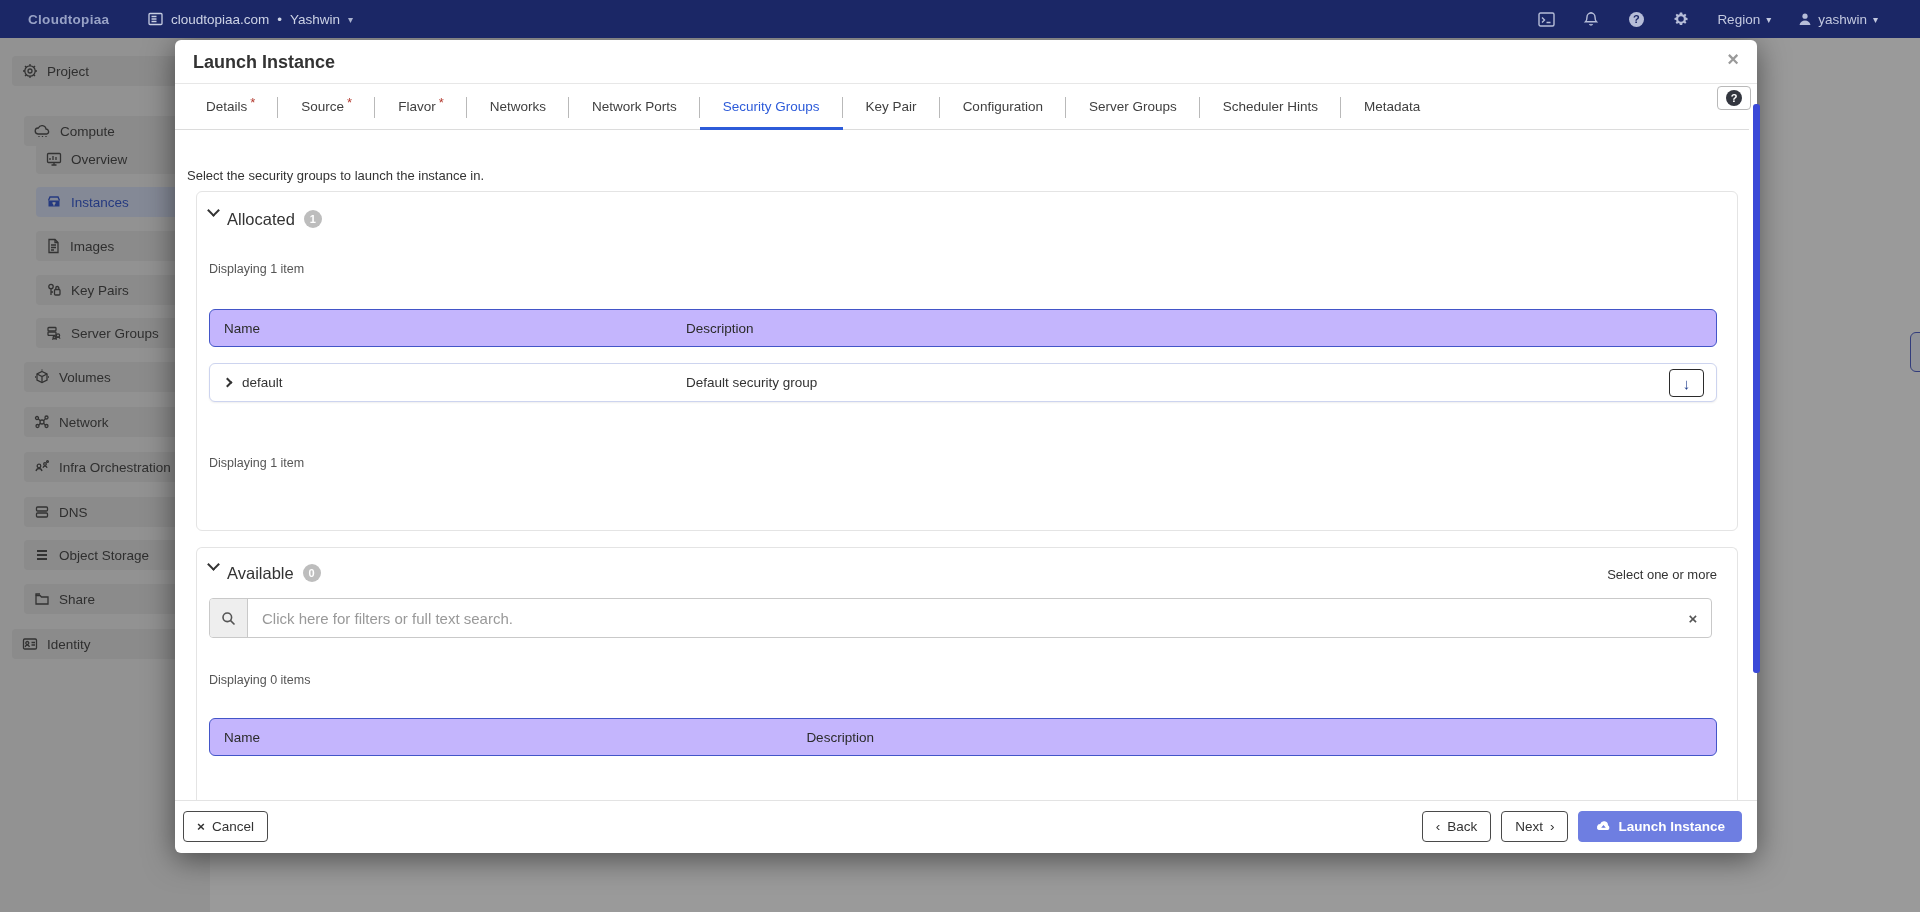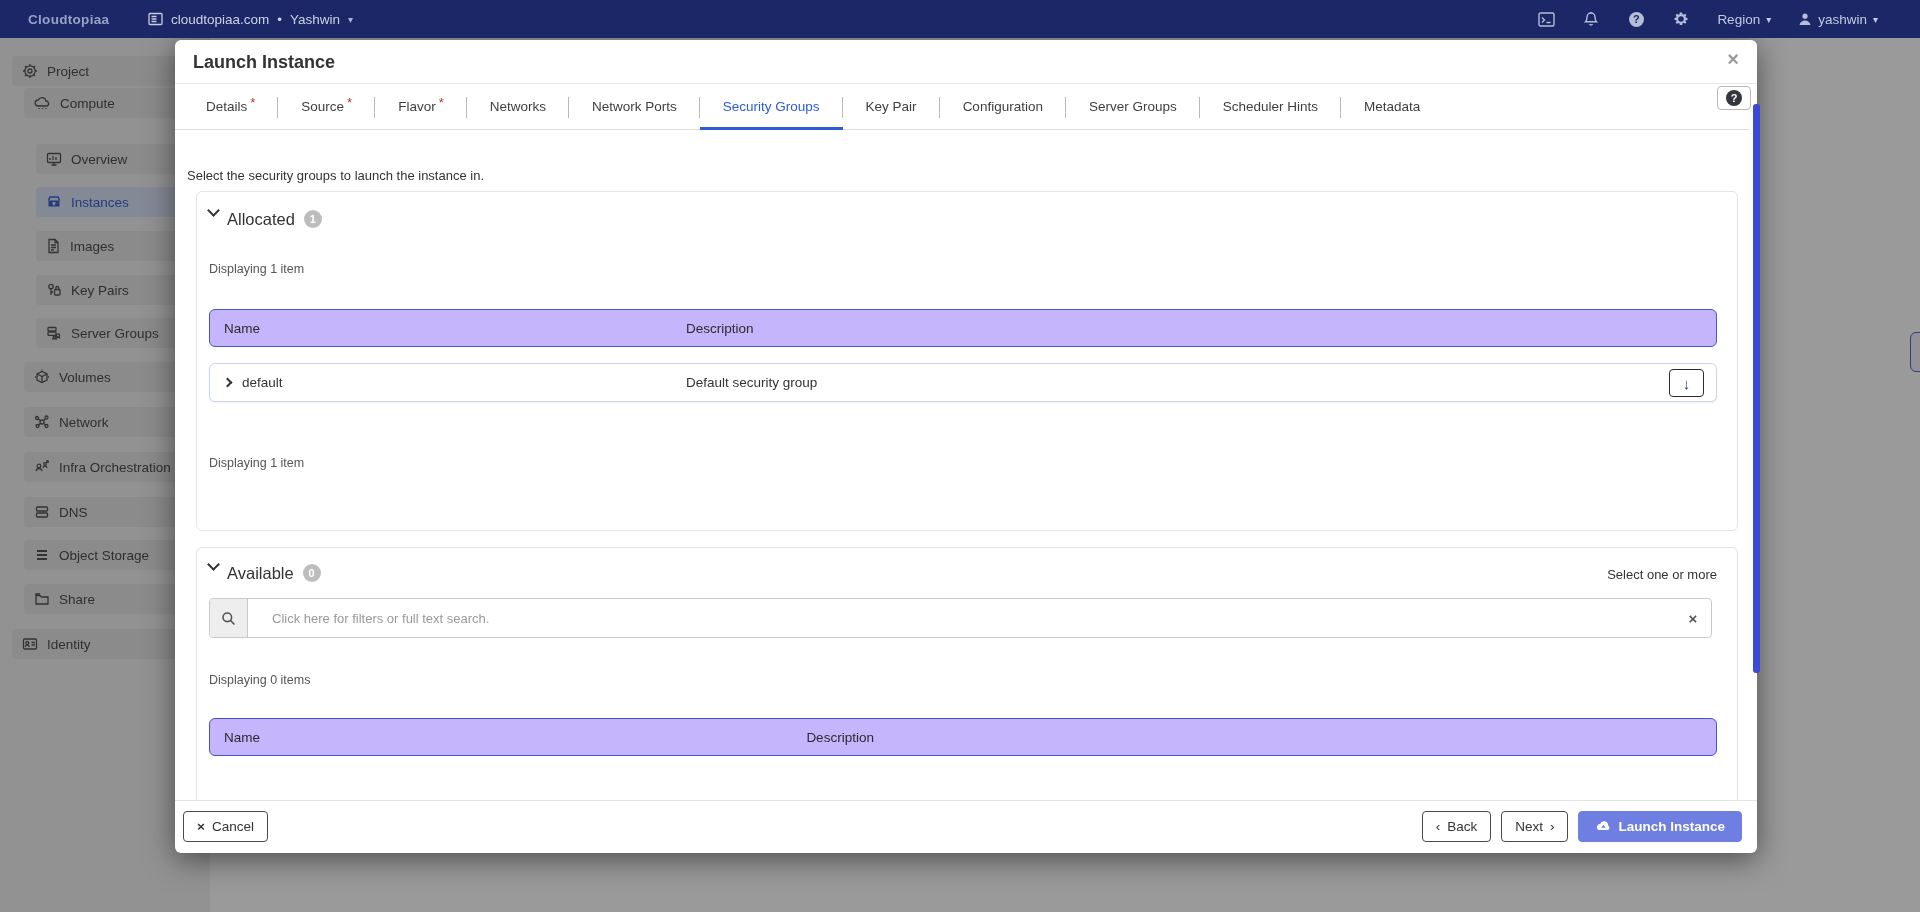--- a/index.html
+++ b/index.html
@@ -64,21 +64,21 @@
 
   .thead-row { position:absolute; left:12px; right:20px; height:38px; background:#c4b5fd; border:1px solid #4355c8; border-radius:6px; display:flex; align-items:center; font-size:13.5px; color:#2b2b2b; }
   .tbody-row { position:absolute; left:12px; right:20px; height:39px; background:#fff; border:1px solid #cdd4ef; border-radius:6px; box-shadow:0 1px 2px rgba(0,0,0,.07); display:flex; align-items:center; font-size:13.5px; color:#333; }
   .cell-name-a { width:31.6%; padding-left:14px; display:flex; align-items:center; gap:11px; }
   .cell-name-b { width:39.6%; padding-left:14px; }
   .cell-desc { flex:1; }
   .row-action-btn { position:absolute; right:12px; top:5px; width:35px; height:28px; background:#fff; border:1.5px solid #2b2b2b; border-radius:4px; display:flex; align-items:center; justify-content:center; font-size:15px; font-weight:bold; color:#24418f; cursor:pointer; }
 
   .search-box { position:absolute; left:12px; top:50px; right:25px; height:40px; border:1px solid #c9c9c9; border-radius:4px; background:#fff; display:flex; align-items:stretch; }
   .search-addon { width:38px; background:#eeeeee; border-right:1px solid #c9c9c9; border-radius:3px 0 0 3px; display:flex; align-items:center; justify-content:center; }
-  .search-box input { flex:1; border:none; outline:none; padding:0 24px; font-size:13px; color:#555; font-family:"Liberation Sans", sans-serif; background:transparent; }
+  .search-box input { flex:1; border:none; outline:none; padding:0 14px; font-size:15px; color:#555; font-family:"Liberation Sans", sans-serif; background:transparent; }
   .search-box input::placeholder { color:#999; }
   .search-clear { width:36px; display:flex; align-items:center; justify-content:center; font-size:15px; font-weight:bold; color:#555; cursor:pointer; }
 
   .empty-row { justify-content:center; font-style:italic; color:#333; }
 
   .m-footer { position:absolute; left:0; right:0; bottom:0; height:53px; border-top:1px solid #e3e3e3; }
   .btn { height:31px; background:#fff; border:1px solid #4a4a4a; border-radius:4px; font-size:13.5px; color:#333; display:flex; align-items:center; justify-content:center; gap:7px; padding:0 13px; cursor:pointer; font-family:"Liberation Sans", sans-serif; }
   .btn .x { font-weight:bold; }
   .btn-cancel { position:absolute; left:8px; top:10px; }
   .footer-right { position:absolute; right:15px; top:10px; display:flex; gap:10px; }
@@ -98,21 +98,21 @@
 
 <div class="sidebar">
   <div class="side-item" style="left:12px;top:18px;width:193px;">
     <svg width="16" height="16" viewBox="0 0 16 16" fill="none" stroke="#444" stroke-width="1.3">
         <circle cx="8" cy="8" r="5.2"></circle>
         <circle cx="8" cy="8" r="2"></circle>
         <path d="M8 1v2M8 13v2M1 8h2M13 8h2M3 3l1.5 1.5M11.5 11.5L13 13M13 3l-1.5 1.5M4.5 11.5L3 13"></path>
       </svg>
     <span>Project</span>
   </div>
-  <div class="side-item" style="left:24px;top:50px;width:181px;">
+  <div class="side-item" style="left:24px;top:78px;width:181px;">
     <svg width="17" height="16" viewBox="0 0 17 16" fill="none" stroke="#444" stroke-width="1.3">
         <path d="M4 11a3 3 0 0 1 .4-6A4 4 0 0 1 12 6a2.6 2.6 0 0 1 1 5H4z"></path>
         <path d="M5 13v1M8.5 13v1M12 13v1"></path>
       </svg>
     <span>Compute</span>
   </div>
   <div class="side-item" style="left:36px;top:106px;width:169px;">
     <svg width="16" height="16" viewBox="0 0 16 16" fill="none" stroke="#444" stroke-width="1.3">
         <rect x="1.5" y="2.5" width="13" height="9" rx="1"></rect>
         <path d="M4 9V7M7 9V5M10 9V6M5.5 14h5M8 11.5V14"></path>

